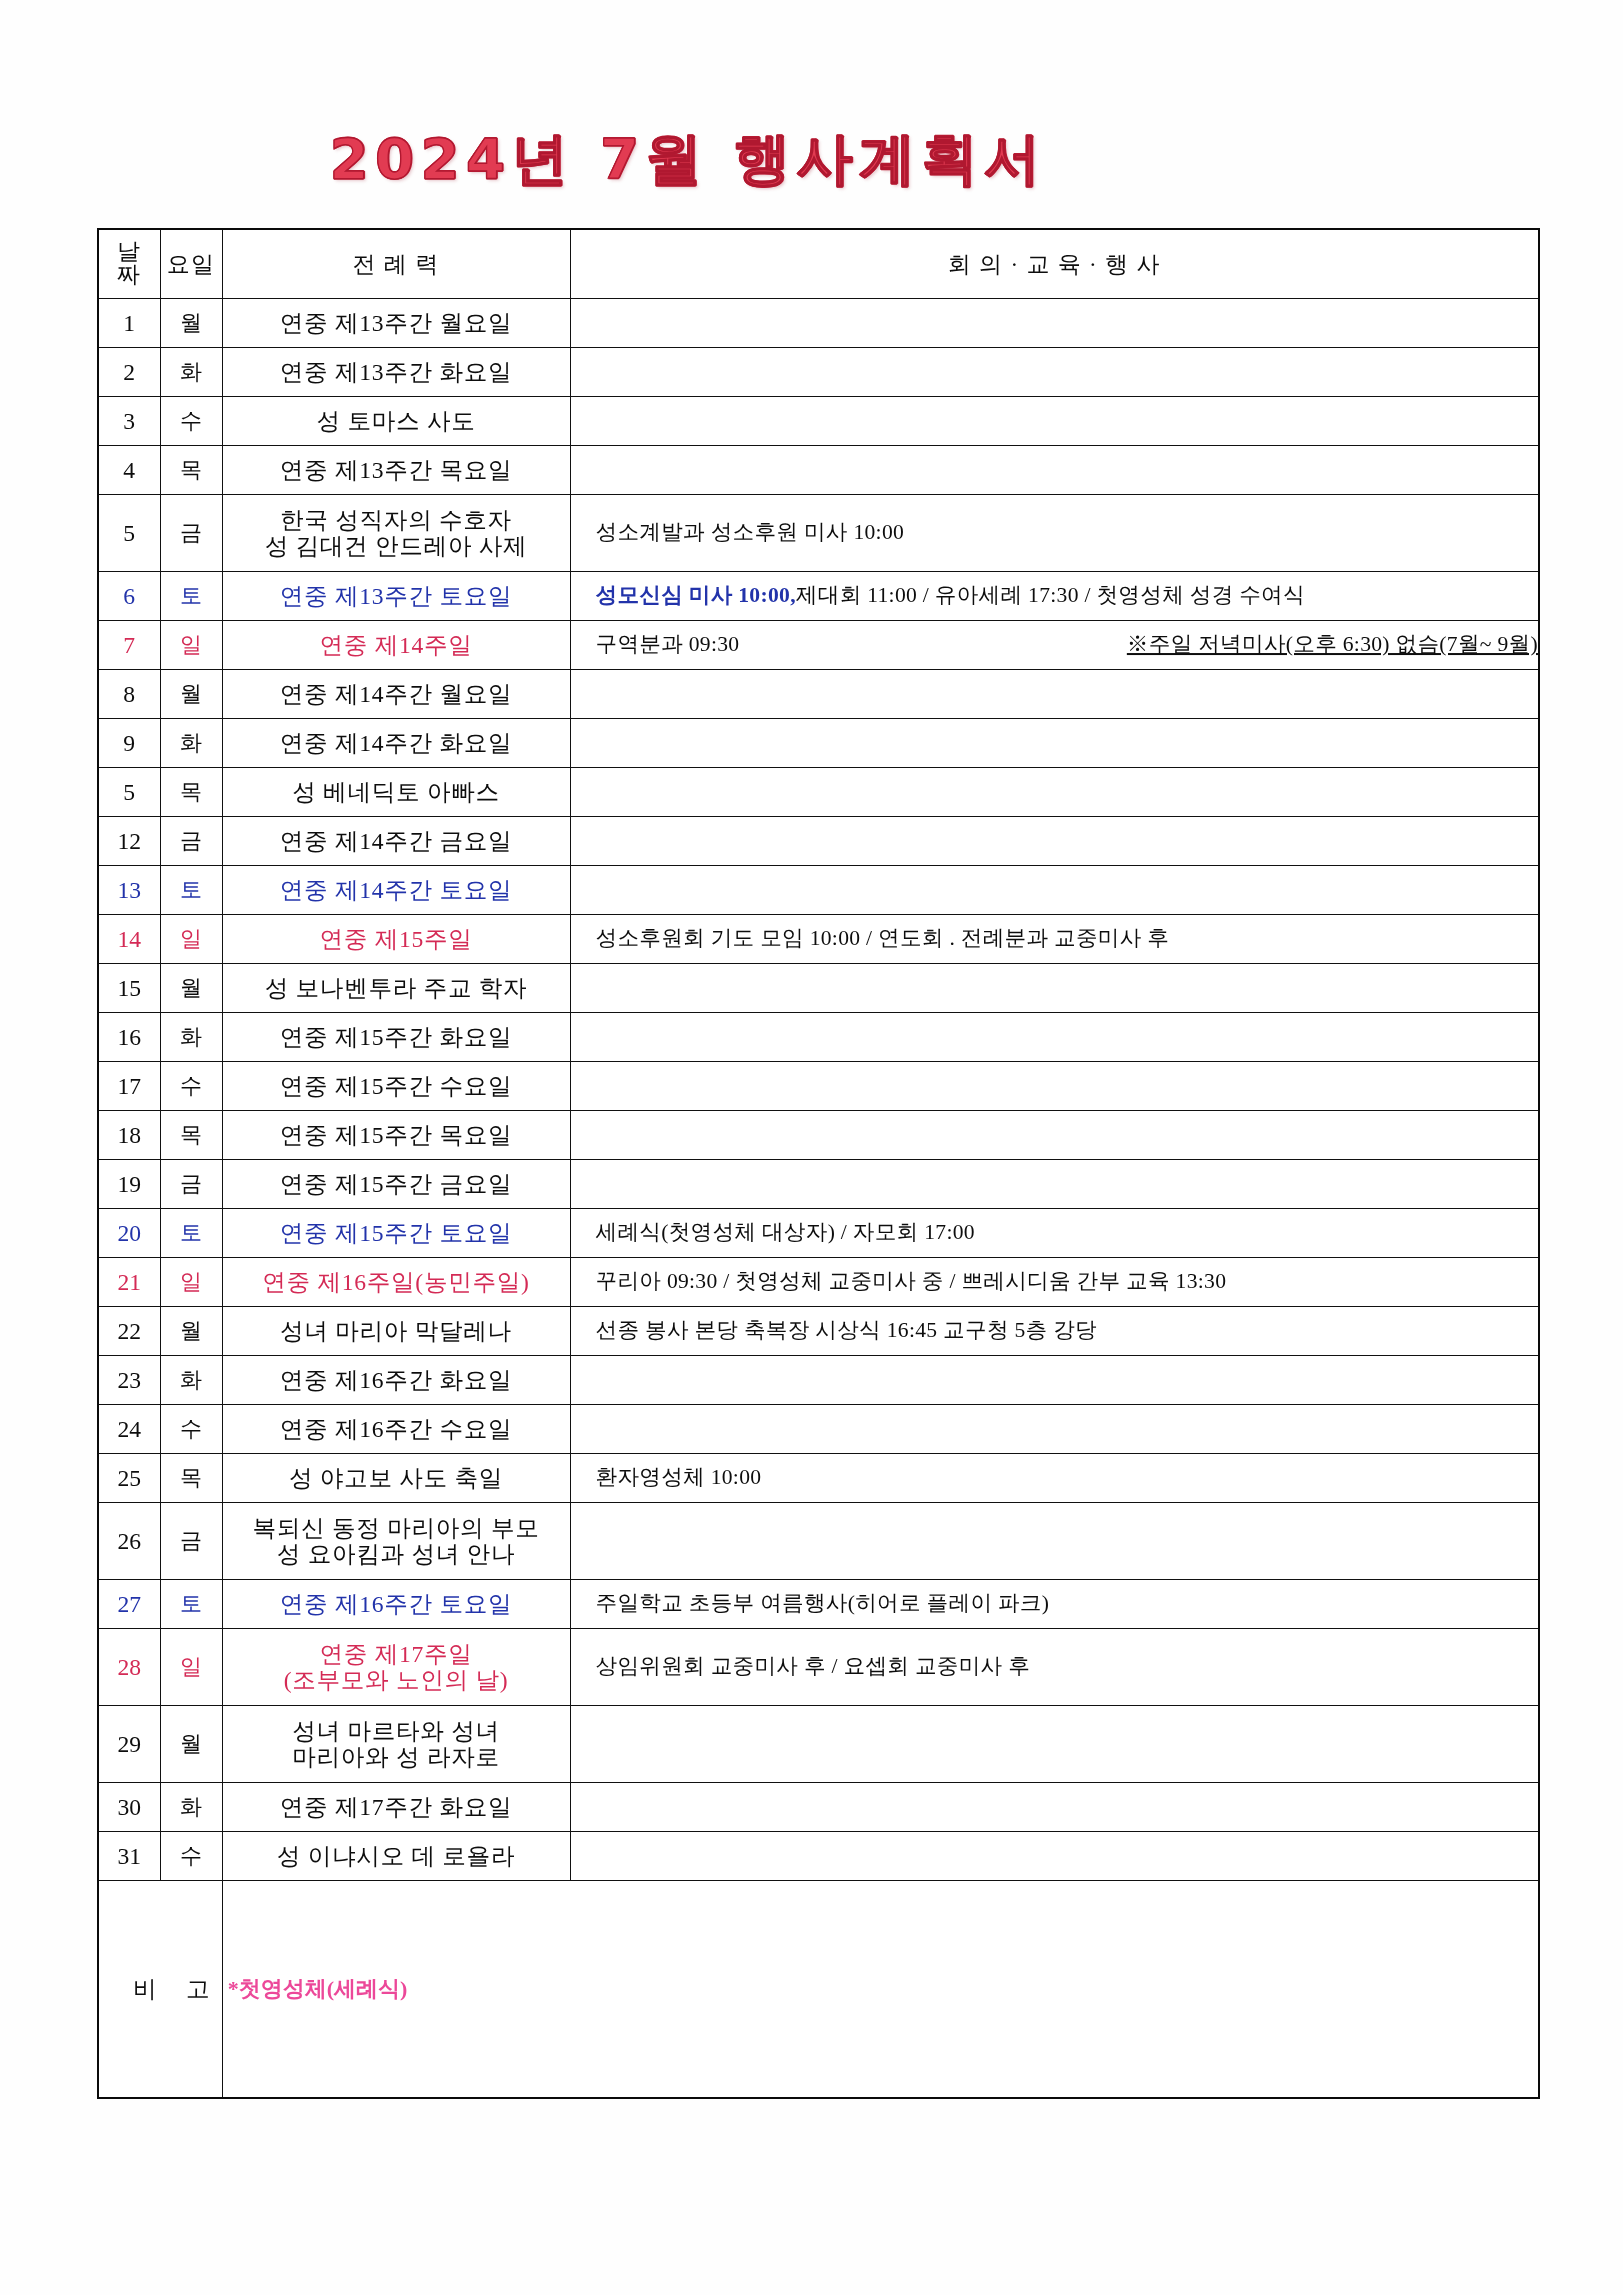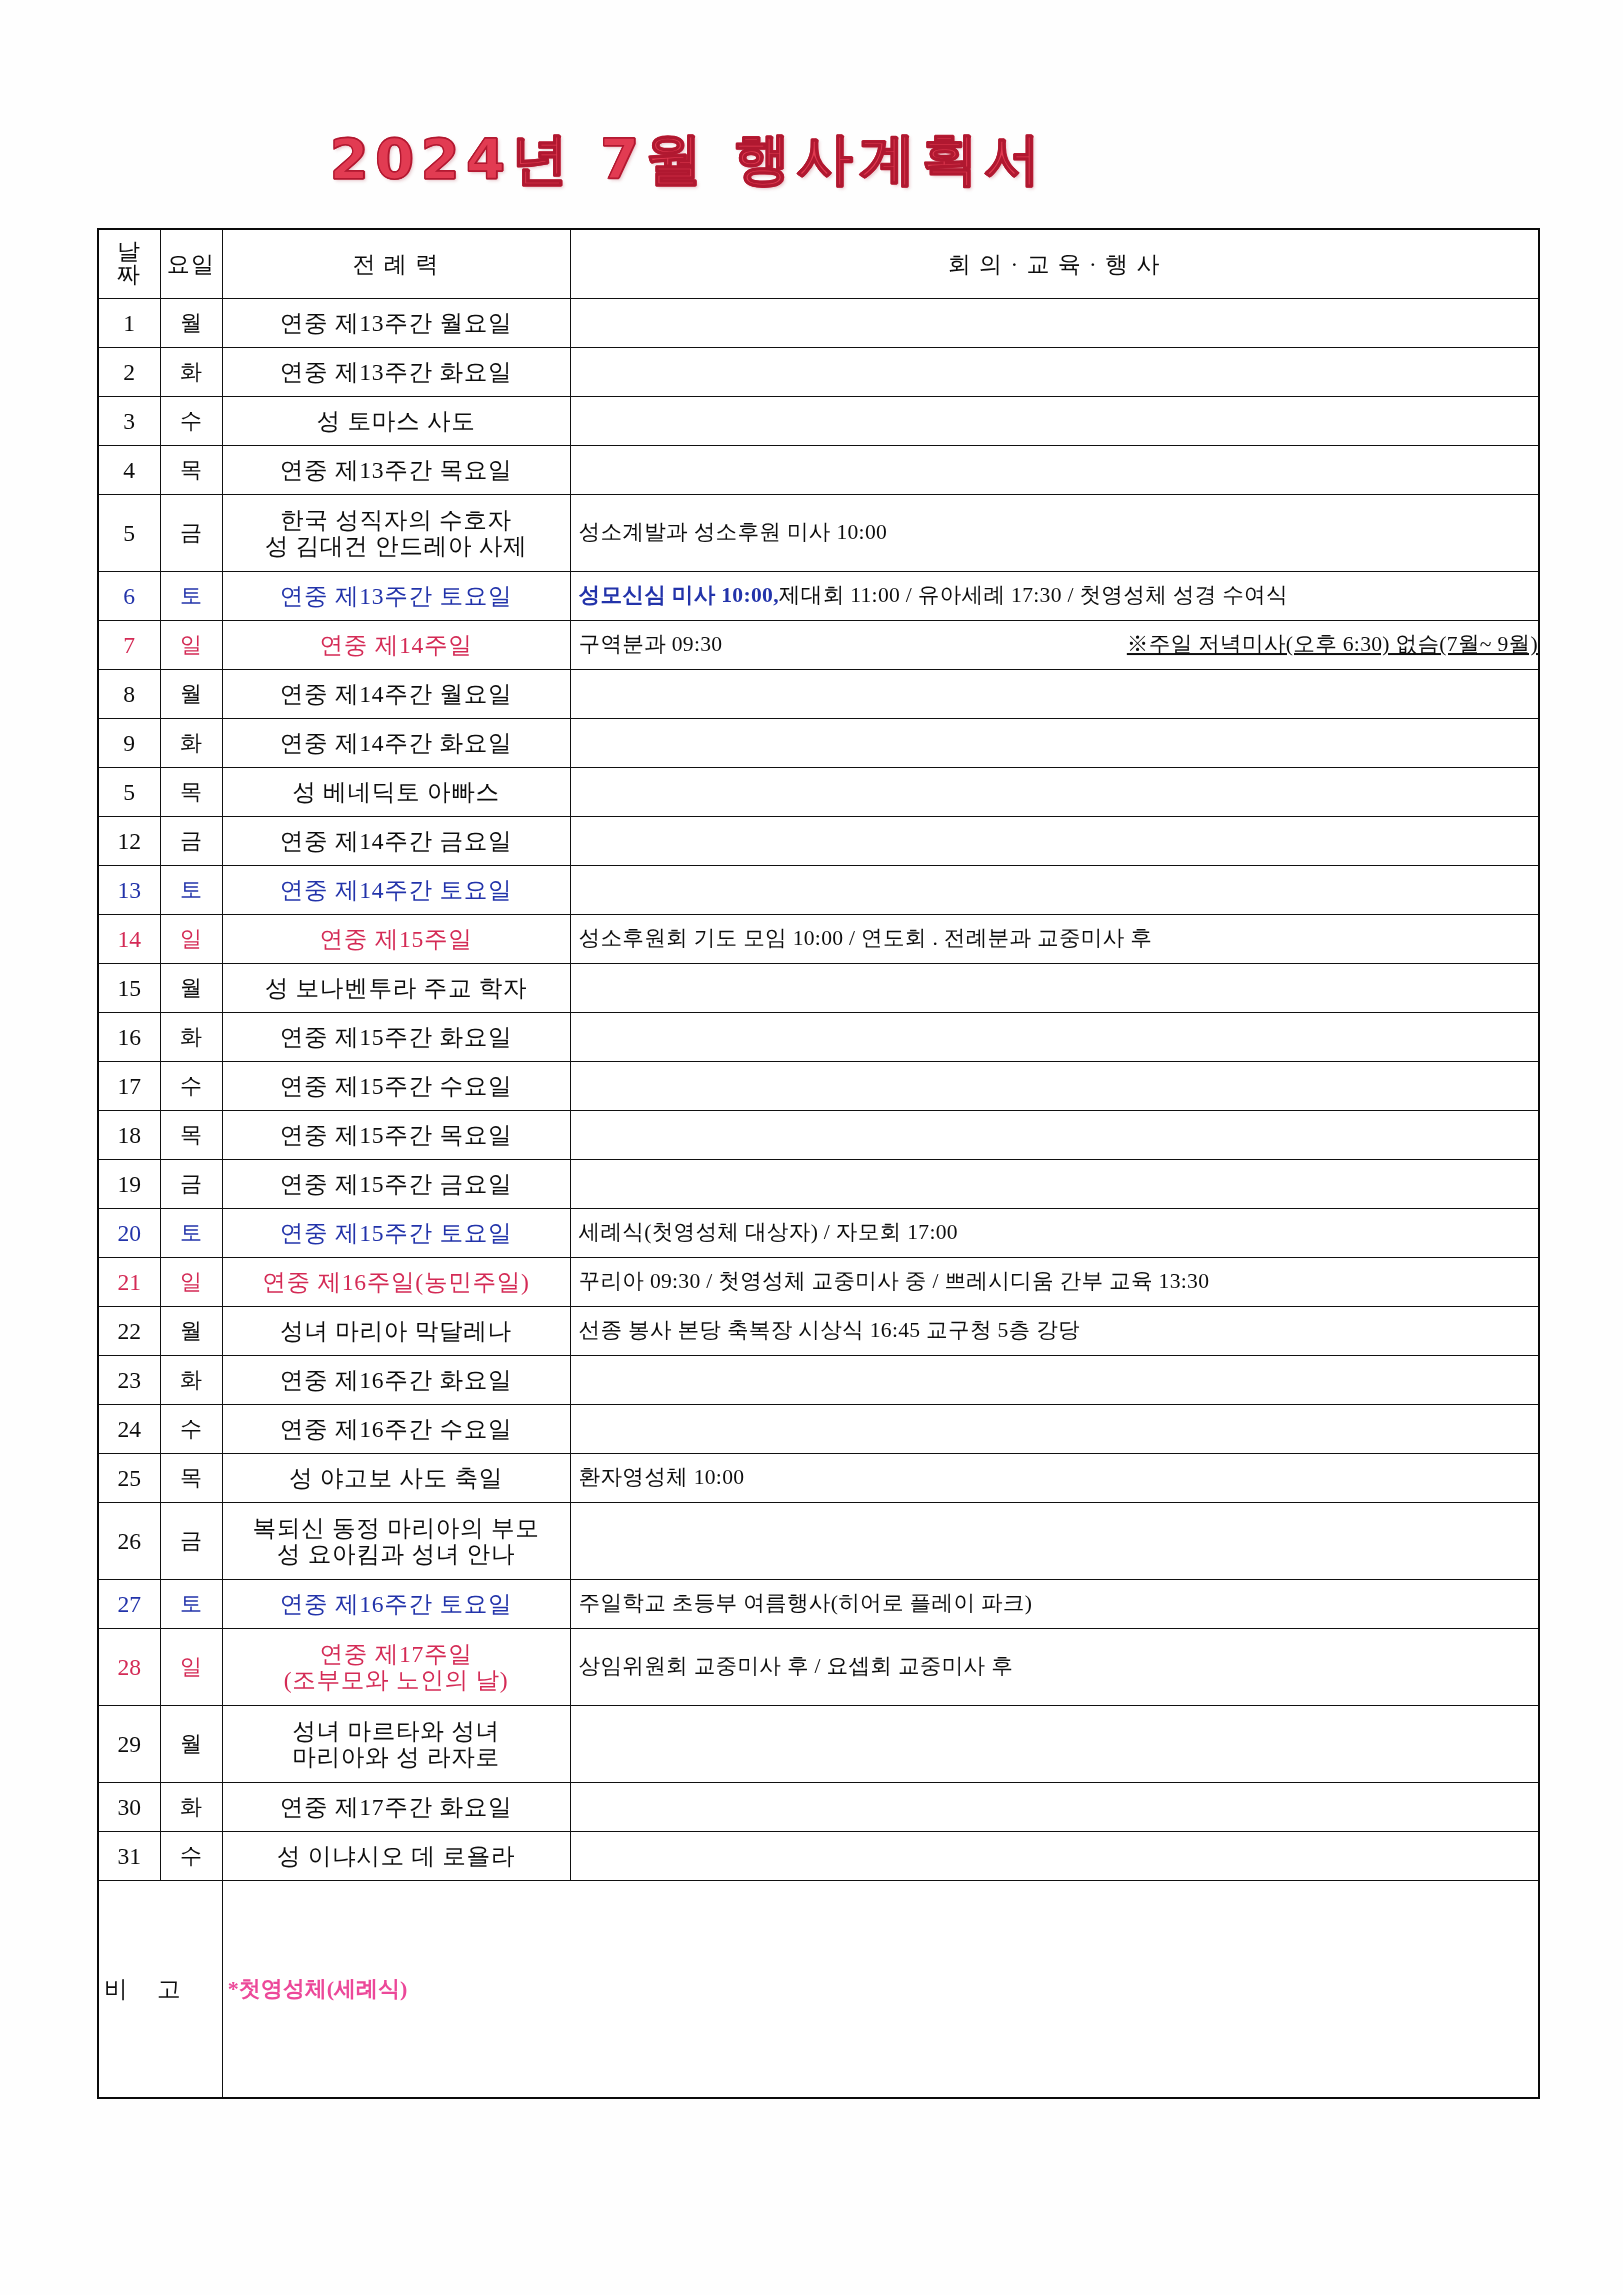--- a/index.html
+++ b/index.html
@@ -105,21 +105,21 @@
     text-align: center;
     font-size: 23.6px;
     line-height: 1.12;
     letter-spacing: 0.7px;
     padding: 0 3.9px;
   }
   td.cell-lit .l2 { display: block; }
   td.cell-event {
     text-align: left;
     font-size: 21.6px;
-    padding-left: 8px;
+    padding-left: 25px;
     letter-spacing: 0.3px;
     line-height: 1.2;
     position: relative;
   }
   .evt-right {
     position: absolute;
     right: 0;
     top: 50%;
     transform: translateY(-50%);
     white-space: nowrap;
@@ -128,24 +128,24 @@
   .evt-left { display: inline-block; }
 
   
   .c-red  { color: #d42a55; font-weight: bold; }
   .c-blue { color: #2233aa; font-weight: bold; }
   .c-black { color: #0d0d0d; }
 
   
   tr.note-row td { height: 216px; vertical-align: middle; }
   td.note-label {
-    text-align: left;
+    text-align: right;
     font-size: 23.6px;
     letter-spacing: 11.8px;
-    padding-left: 5px;
+    padding-left: 19px;
   }
   td.note-body {
     text-align: left;
     padding-left: 5.2px;
     font-size: 22px;
     vertical-align: middle;
   }
   .note-text { color: #ec4899; font-weight: bold; }
 </style>
 </head>

